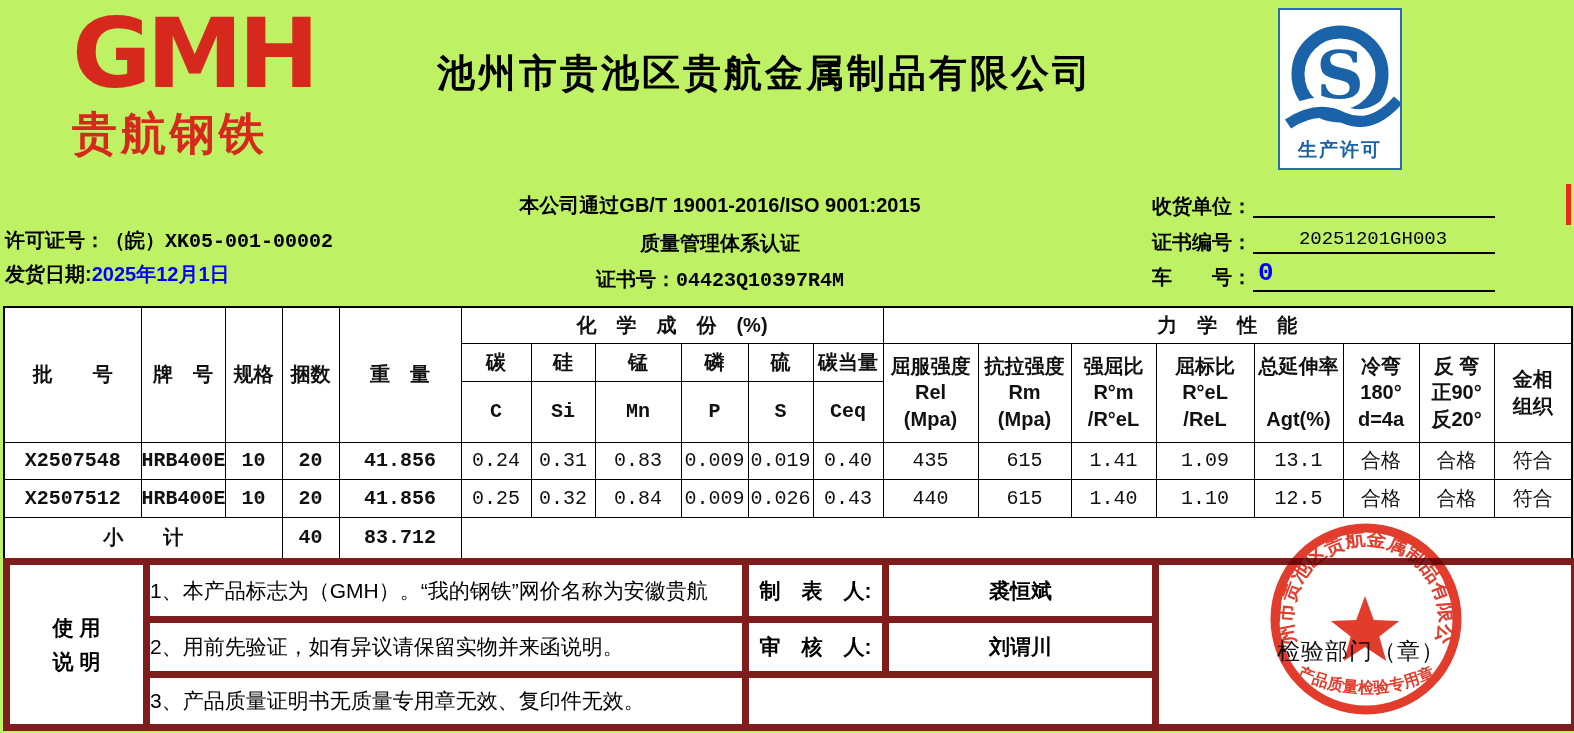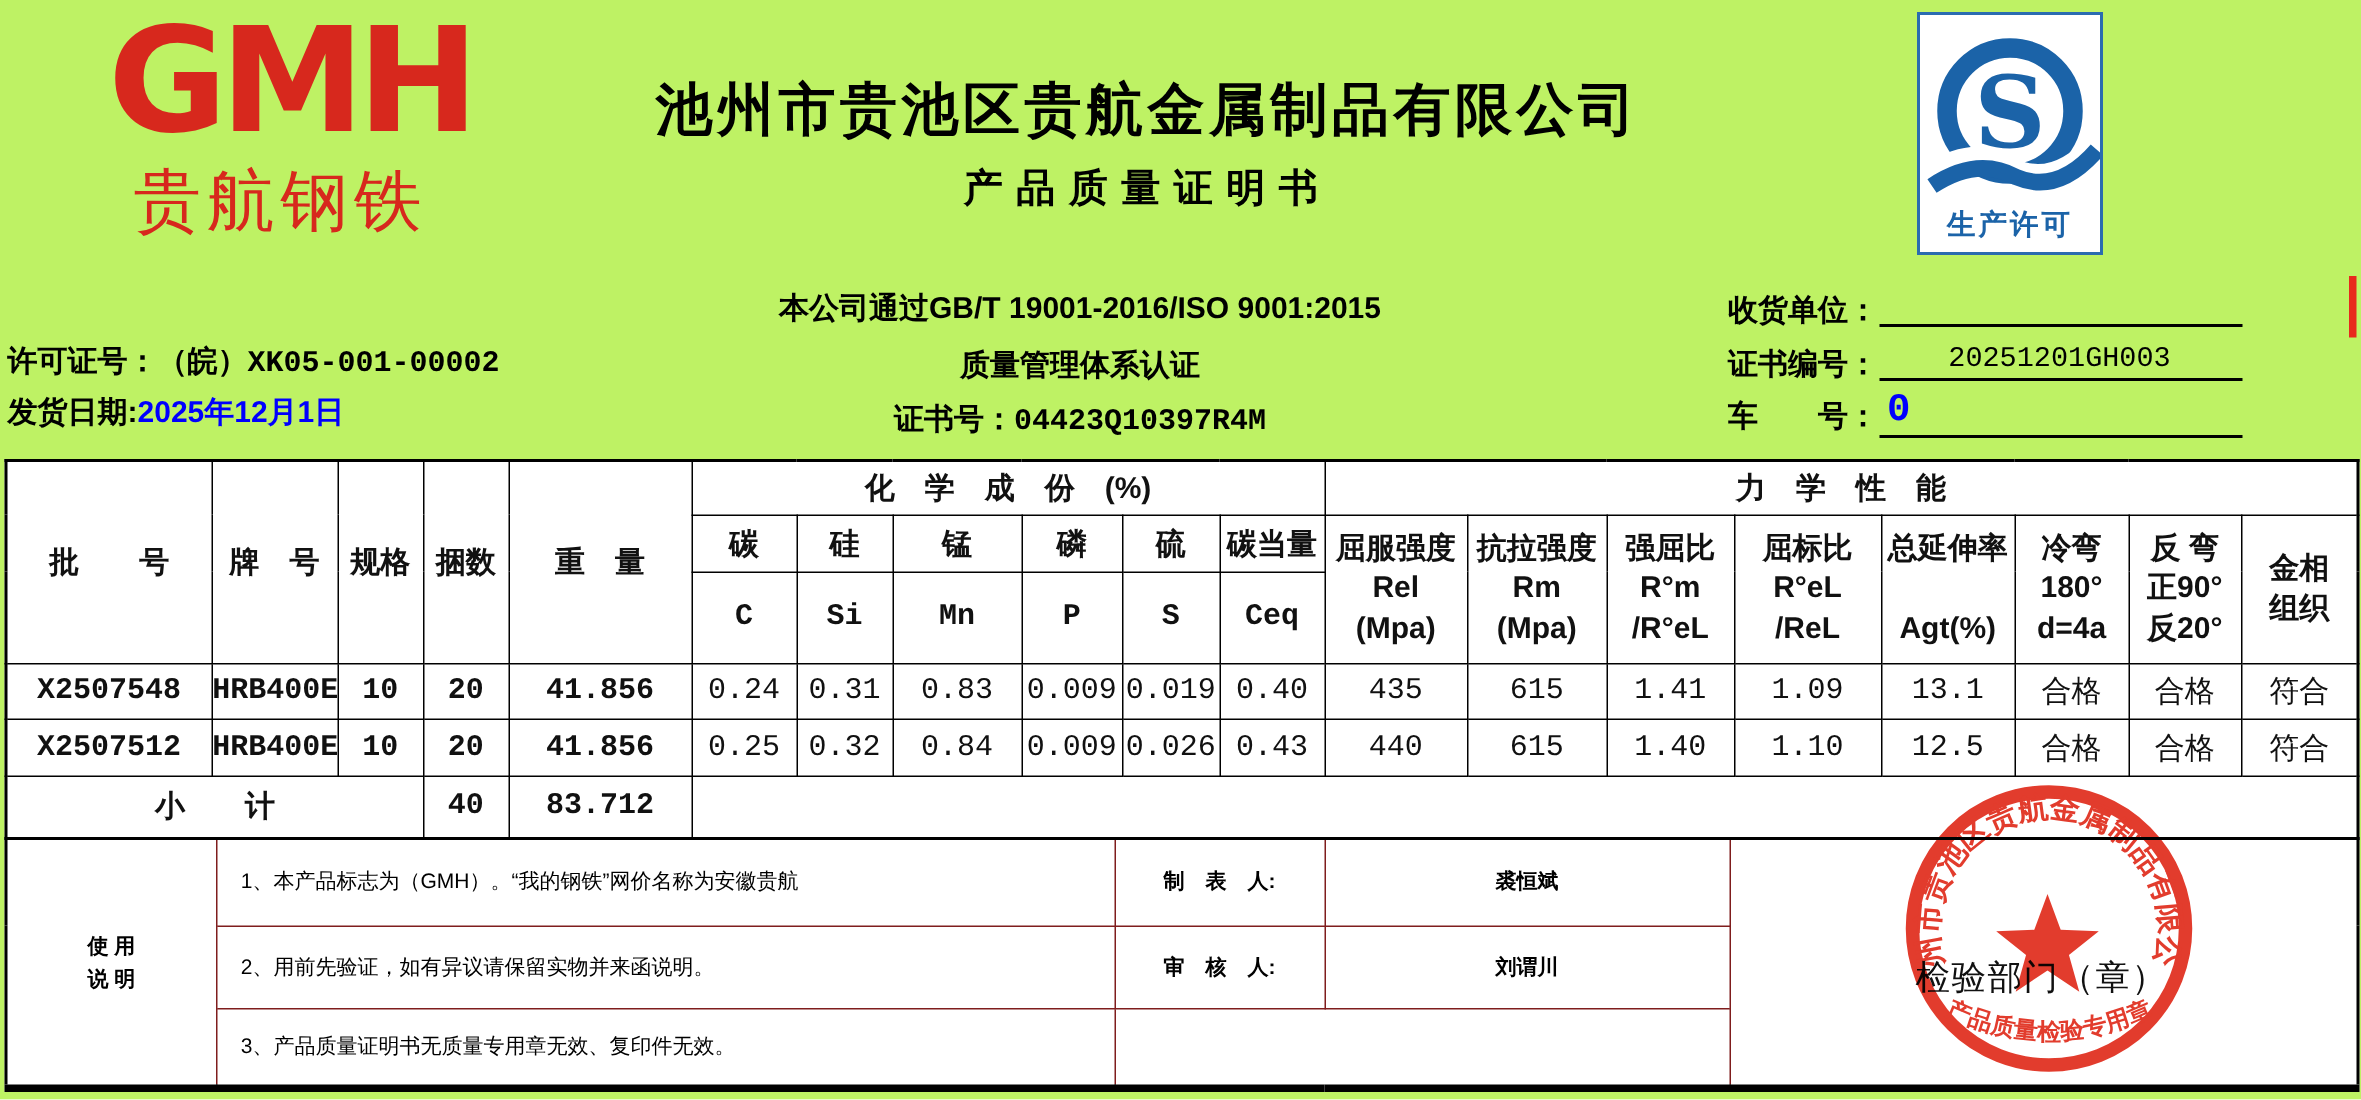--- a/index.html
+++ b/index.html
@@ -9,21 +9,21 @@
   .abs { position:absolute; }
   .b { font-weight:bold; }
   .red { color:#fe0000; }
   .blue { color:#0000fe; }
   .mono { font-family:"Liberation Mono", monospace; }
   .prewrap { white-space:pre-line; }
 
   
   .logo-acronym { font-family:"DejaVu Sans", sans-serif; font-weight:bold; font-size:97px;
                   letter-spacing:-5px; color:#d7281d; line-height:0.95; }
-  .logo-name { font-size:45px; font-weight:normal; color:#d7281d; letter-spacing:4px; margin-top:4px;margin-left:17px; }
+  .logo-name { font-size:45px; font-weight:bold; color:#d7281d; letter-spacing:4px; margin-top:4px; }
 
   
   .titles { left:420px; top:48px; width:690px; text-align:center; }
   .company-title { font-size:38px; font-weight:bold; letter-spacing:3px; color:#000; }
   .product-title { font-size:26px; font-weight:bold; margin-top:12px; color:#000; }
   .cert-title { font-size:26px; font-weight:bold; letter-spacing:9px; margin-top:9px; color:#000; }
 
   
   .qs-box { left:1278px; top:8px; width:124px; height:162px; border:2px solid #2b6cb0; background:#fff; }
   .qs-caption { position:absolute; left:0; bottom:5px; width:100%; text-align:center;
@@ -42,42 +42,41 @@
   .main-table td { border:1px solid #000; text-align:center; vertical-align:middle;
                    font-size:20px; color:#111; padding:0; overflow:hidden; }
   .hdr { font-weight:bold; color:#000; }
   .group-hdr { font-size:21px; font-weight:bold; }
   .mech-hdr { font-size:19px; font-weight:bold; line-height:1.32; }
   .sym { font-family:"Liberation Mono", monospace; font-weight:bold; }
   .val { font-family:"Liberation Mono", monospace; }
 
   .bottom-table { position:absolute; left:3px; top:558px; width:1568px;
                   border:2px solid #000; border-bottom:5px solid #000; }
-  .bottom-table td { border:1px solid #7f1d1d; vertical-align:middle; font-size:14px; color:#000; padding:16px; }
+  .bottom-table td { border:7px solid #7f1d1d; vertical-align:middle; font-size:21px; color:#000; padding:0; }
   .usage-title { text-align:center; font-size:22px; font-weight:bold; line-height:1.6; }
   .note-cell { text-align:left; padding-left:8px; }
   .sig-label { text-align:center; padding-left:12px; font-weight:bold; }
   .sig-name { text-align:center; font-weight:bold; font-size:22px; }
 
   .dept-text { left:1277px; top:636px; font-size:23px; letter-spacing:1px; color:#111; z-index:1; white-space:nowrap; }
   .stamp { left:1256px; top:512px; z-index:3; mix-blend-mode:multiply; opacity:0.92; }
 </style>
 </head>
 <body>
 
 <div class="page">
 
   <div class="abs" style="left:72px; top:8px;">
     <div class="logo-acronym">GMH</div>
     <div class="logo-name">贵航钢铁</div>
   </div>
 
   <div class="abs titles">
     <div class="company-title">池州市贵池区贵航金属制品有限公司</div>
-    <div class="cert-title">产品质量证明书</div>
   </div>
 
   <div class="abs qs-box">
     <svg width="120" height="134" viewBox="0 0 120 134">
       <circle cx="60" cy="64" r="42" fill="none" stroke="#1b63a8" stroke-width="13"></circle>
       <path d="M6,104 Q36,84 62,100 Q88,114 116,84" fill="none" stroke="#ffffff" stroke-width="10"></path>
       <path d="M8,114 Q38,94 64,108 Q92,120 118,90" fill="none" stroke="#1b63a8" stroke-width="11"></path>
       <text x="60" y="88" text-anchor="middle" font-family="DejaVu Serif, serif" font-weight="bold" font-size="66" fill="#1b63a8">S</text>
     </svg>
     <div class="qs-caption">生产许可</div>

